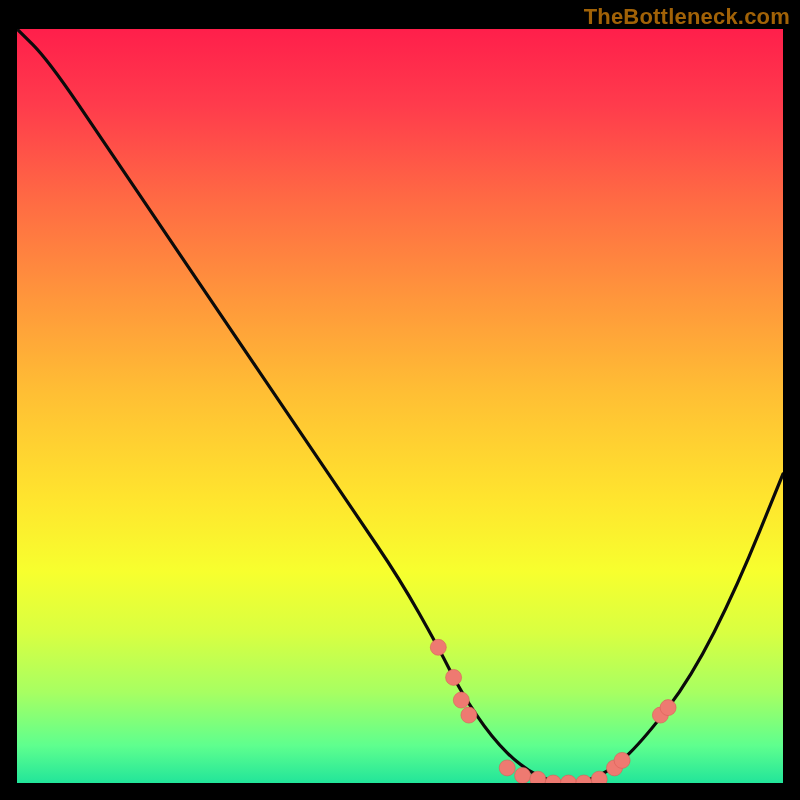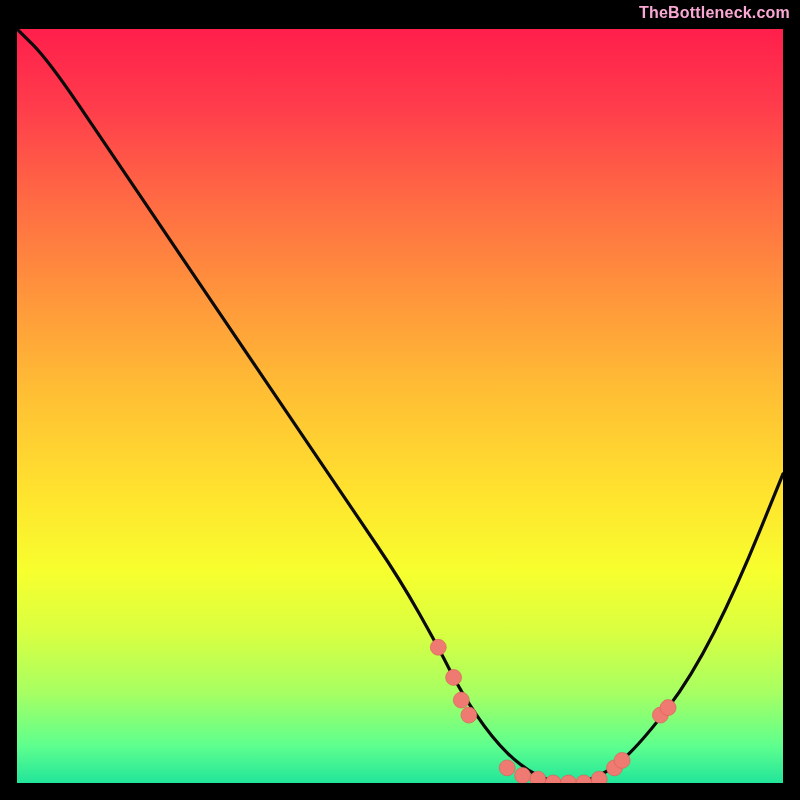--- a/index.html
+++ b/index.html
@@ -8,23 +8,23 @@
     position: relative;
     width: 800px;
     height: 800px;
     background: #000;
   }
   .watermark {
     position: absolute;
     top: 4px;
     right: 10px;
     font-family: Arial, Helvetica, sans-serif;
-    font-size: 16px;
+    font-size: 22px;
     font-weight: 600;
-    color: #f9a8d4;
+    color: #a16207;
     letter-spacing: 0.2px;
     z-index: 10;
   }
   .plot {
     position: absolute;
     left: 17px;
     top: 29px;
     width: 766px;
     height: 754px;
     overflow: hidden;

